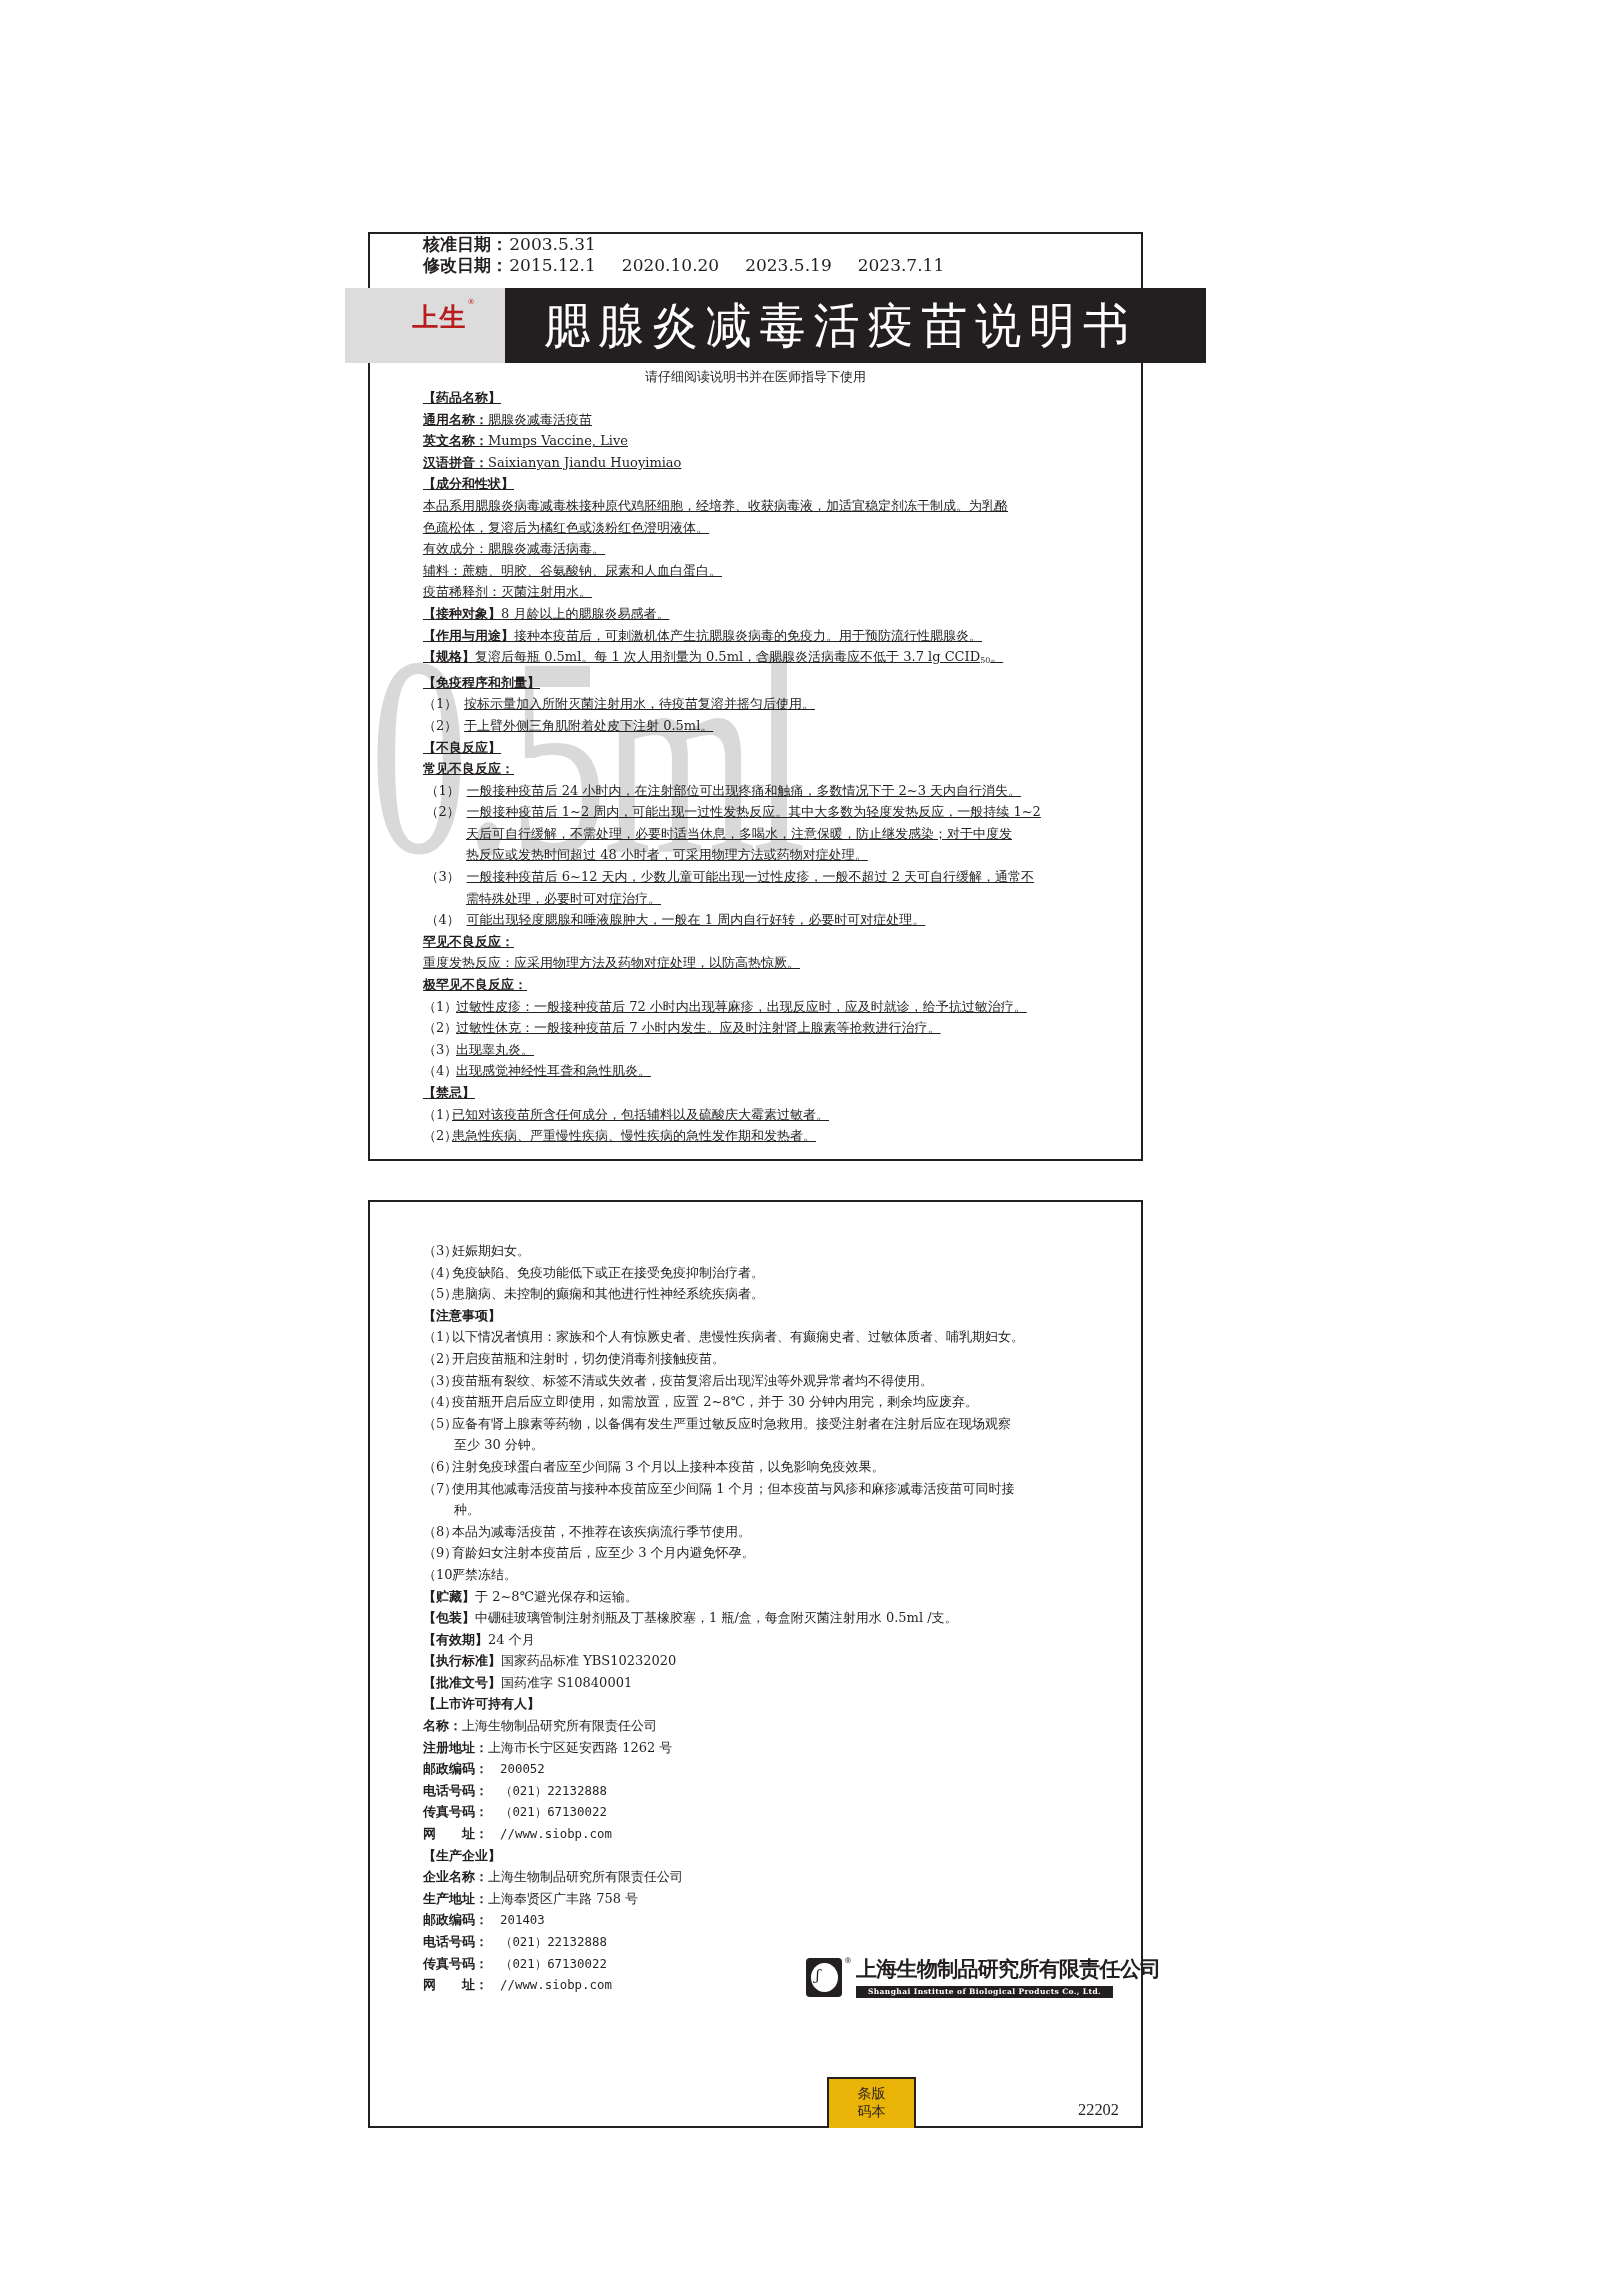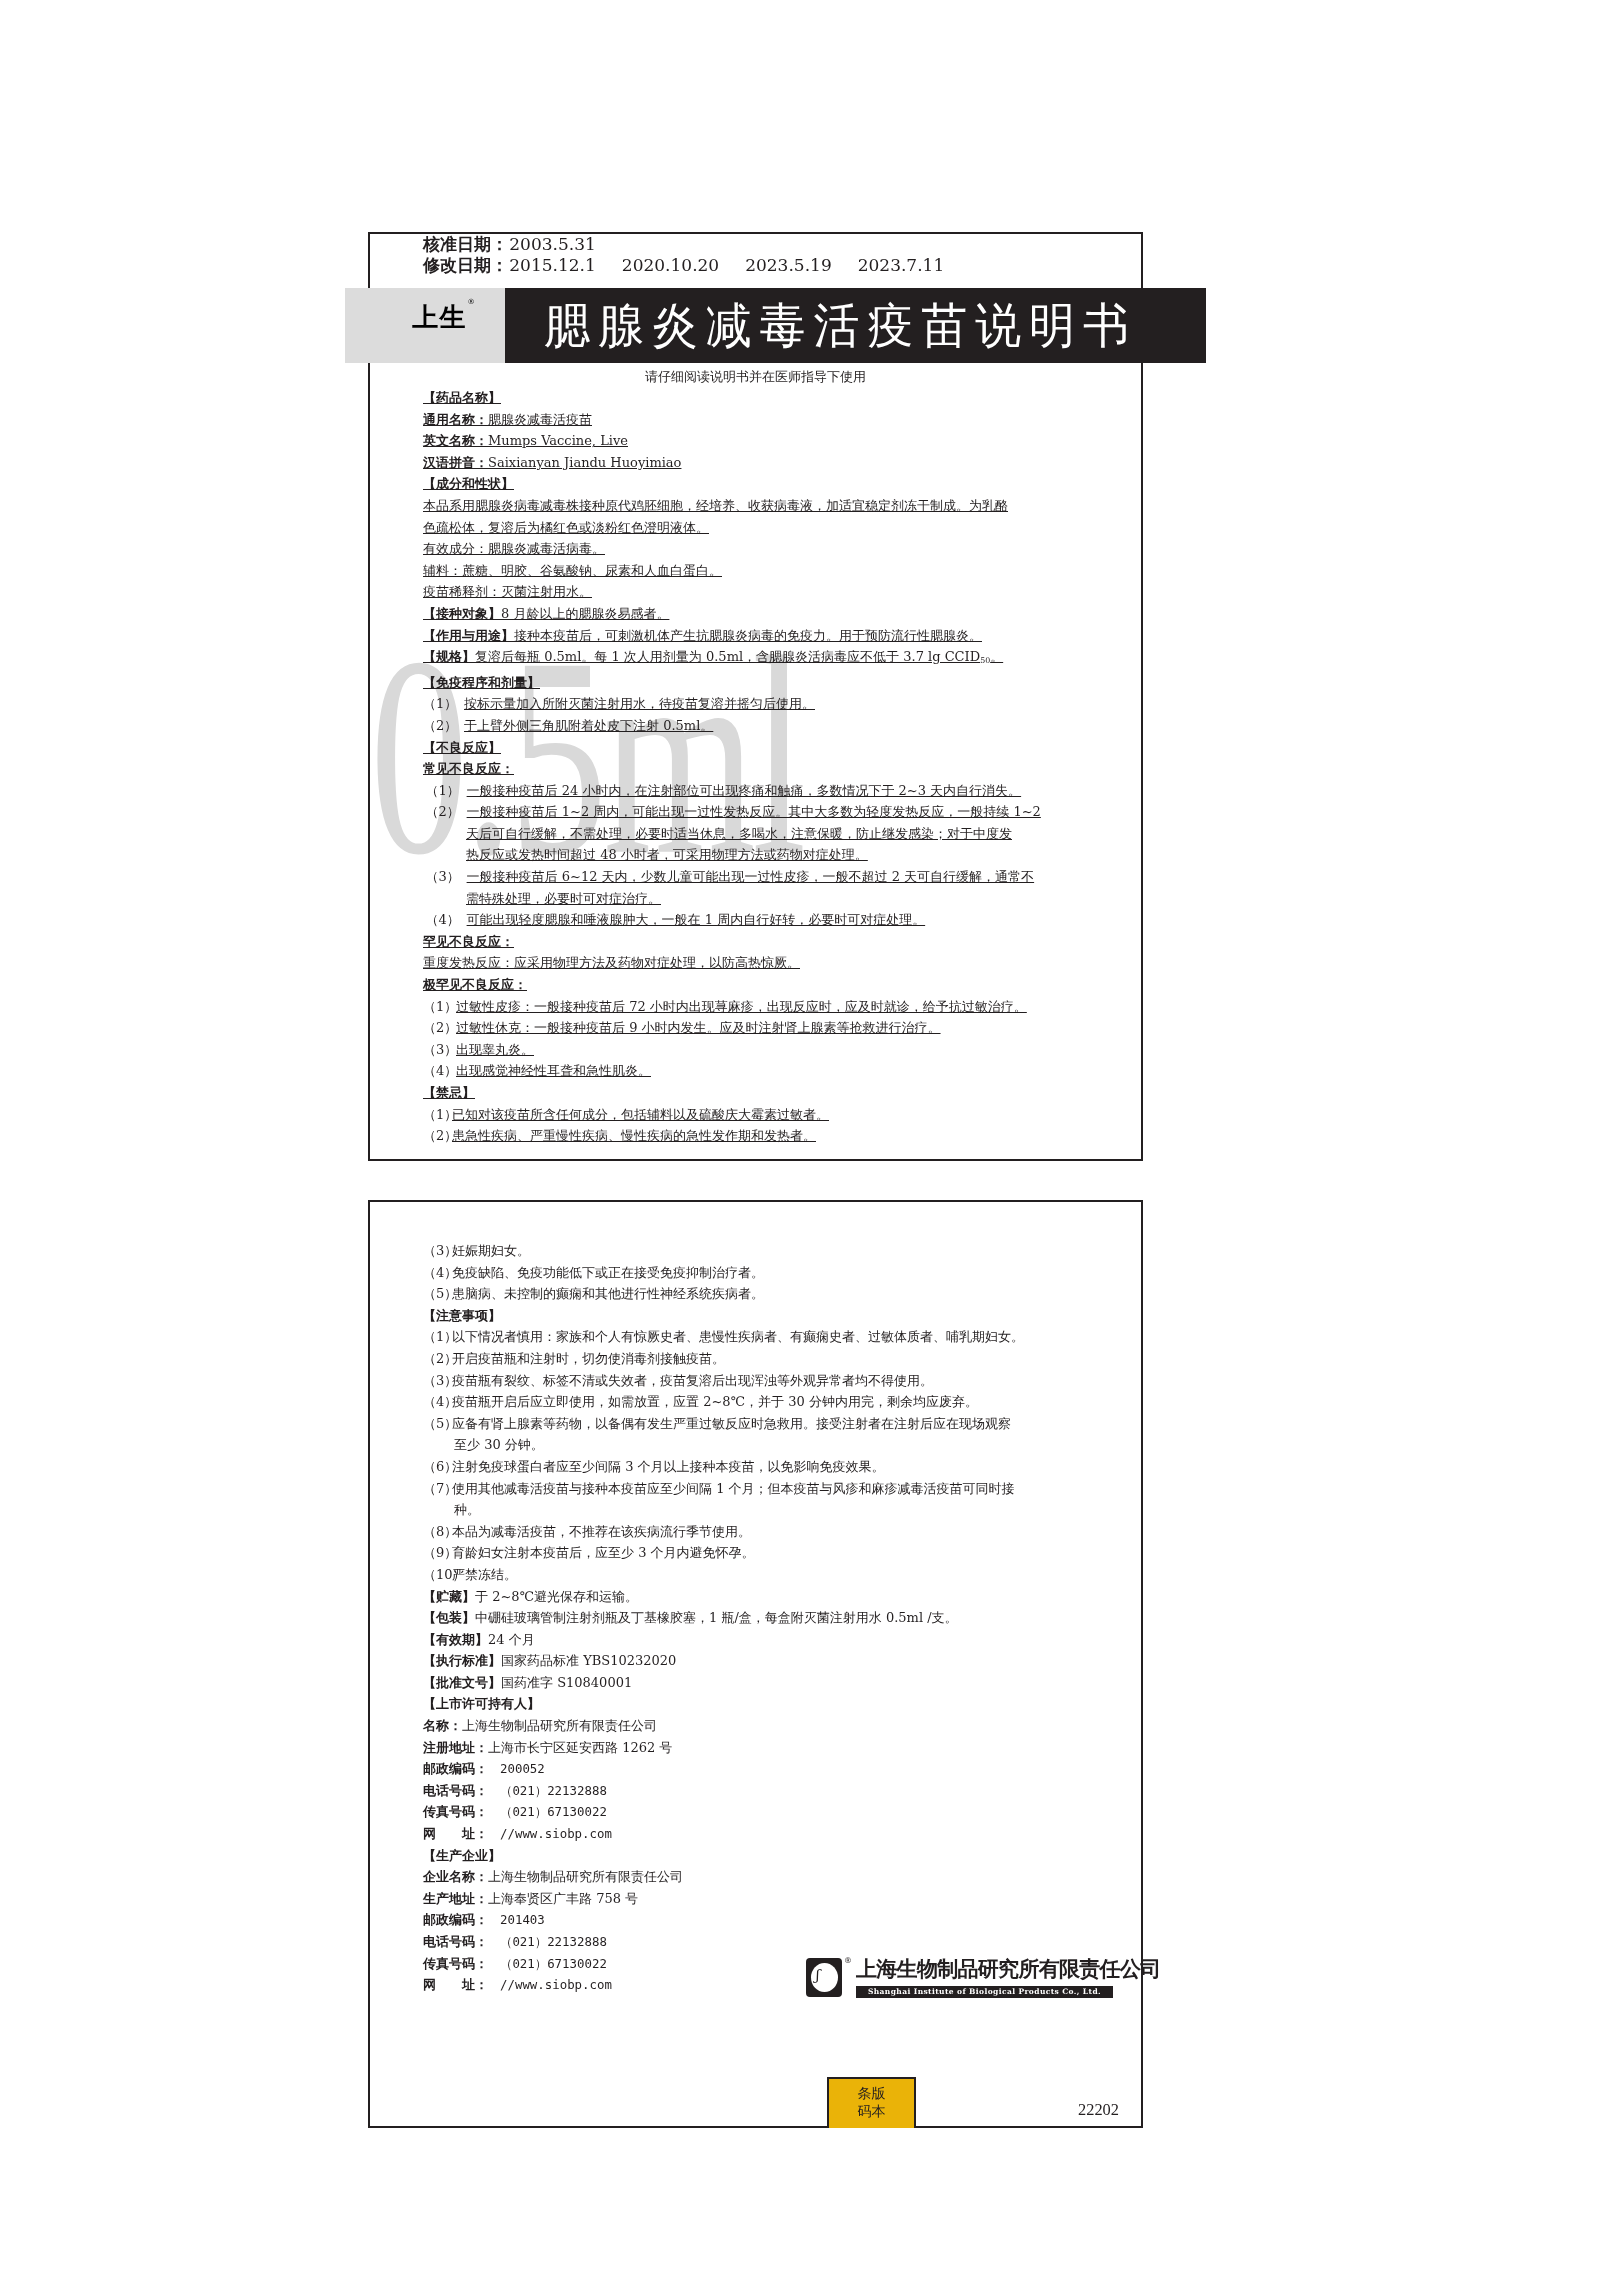--- a/index.html
+++ b/index.html
@@ -15,21 +15,21 @@
     white-space:nowrap; z-index:1; pointer-events:none; }
 
   .dates { position:absolute; left:423px; font-size:17px; line-height:14.4px; z-index:3; white-space:pre; }
   .dates .lbl { font-family:"DejaVu Sans","Liberation Sans",sans-serif; }
   .dates .val { margin-left:1.3px; }
   .dates .val + .val { margin-left:26px; }
 
   .band-grey { position:absolute; left:345px; top:288px; width:160px; height:75px; background:#dcdcdc; z-index:2; }
   .band-black { position:absolute; left:505px; top:288px; width:701px; height:75px; background:#231f20; z-index:2; }
   .brand { position:absolute; right:29px; top:11.8px; font-family:"DejaVu Sans","Liberation Sans",sans-serif;
-           font-weight:bold; font-size:26px; color:#000000; letter-spacing:1.3px; }
+           font-weight:bold; font-size:26px; color:#b91c1c; letter-spacing:1.3px; }
   .brand sup { font-size:7.2px; font-weight:normal; vertical-align:top; position:relative; top:-2.6px; margin-left:0.7px; }
   .title { position:absolute; left:39px; top:5.2px; font-family:"DejaVu Sans","Liberation Sans",sans-serif;
            font-size:46px; line-height:65px; color:#ffffff; letter-spacing:7.9px; white-space:nowrap; transform:scaleY(1.05); }
 
   .subtitle { position:absolute; left:368px; width:775px; top:368px; text-align:center;
     font-family:"DejaVu Sans","Liberation Sans",sans-serif; font-size:13px; z-index:3; }
 
   .body { position:absolute; left:423px; width:684px; z-index:3; font-size:13px; }
   .line { min-height:21.6px; line-height:21.6px; white-space:nowrap; }
   .h { font-family:"DejaVu Sans","Liberation Sans",sans-serif; font-weight:bold; }
@@ -103,21 +103,21 @@
   <div class="line indent" style="padding-left:43px">天后可自行缓解，不需处理，必要时适当休息，多喝水，注意保暖，防止继发感染；对于中度发</div>
   <div class="line indent" style="padding-left:43px">热反应或发热时间超过 48 小时者，可采用物理方法或药物对症处理。</div>
   <div class="line" style="padding-left:2.6px"><span class="num">（3）</span><span>一般接种疫苗后 6~12 天内，少数儿童可能出现一过性皮疹，一般不超过 2 天可自行缓解，通常不</span></div>
   <div class="line indent" style="padding-left:43px">需特殊处理，必要时可对症治疗。</div>
   <div class="line" style="padding-left:2.6px"><span class="num">（4）</span><span>可能出现轻度腮腺和唾液腺肿大，一般在 1 周内自行好转，必要时可对症处理。</span></div>
 
   <div class="line h">罕见不良反应：</div>
   <div class="line">重度发热反应：应采用物理方法及药物对症处理，以防高热惊厥。</div>
   <div class="line h">极罕见不良反应：</div>
   <div class="line"><span class="num s">（1）</span><span>过敏性皮疹：一般接种疫苗后 72 小时内出现荨麻疹，出现反应时，应及时就诊，给予抗过敏治疗。</span></div>
-  <div class="line"><span class="num s">（2）</span><span>过敏性休克：一般接种疫苗后 9 小时内发生。应及时注射肾上腺素等抢救进行治疗。</span></div>
+  <div class="line"><span class="num s">（2）</span><span>过敏性休克：一般接种疫苗后 7 小时内发生。应及时注射肾上腺素等抢救进行治疗。</span></div>
   <div class="line"><span class="num s">（3）</span><span>出现睾丸炎。</span></div>
   <div class="line"><span class="num s">（4）</span><span>出现感觉神经性耳聋和急性肌炎。</span></div>
 
   <div class="line h">【禁忌】</div>
   <div class="line"><span class="num s" style="width:29px">（1）</span><span>已知对该疫苗所含任何成分，包括辅料以及硫酸庆大霉素过敏者。</span></div>
   <div class="line"><span class="num s" style="width:29px">（2）</span><span>患急性疾病、严重慢性疾病、慢性疾病的急性发作期和发热者。</span></div>
 </div>
 
 <div id="panel2" class="panel"></div>
 

